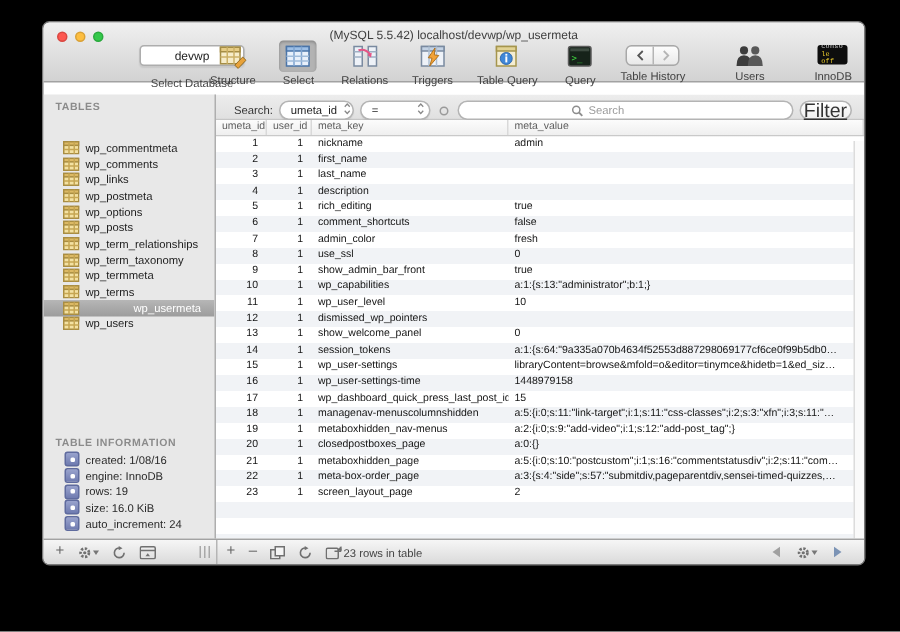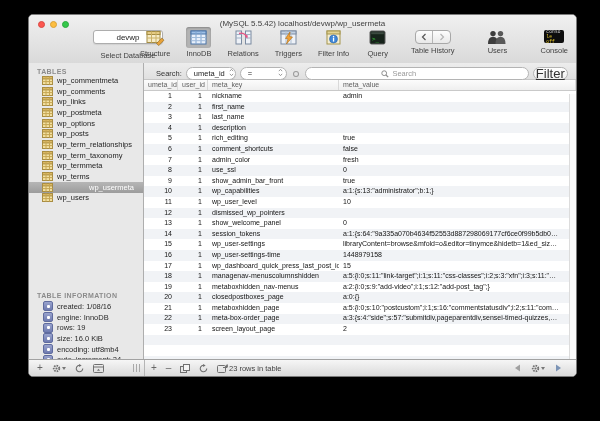--- a/index.html
+++ b/index.html
@@ -7,21 +7,21 @@
     width:600px;height:421px;position:relative;background:#000;
     font-family:"Liberation Sans",sans-serif;overflow:hidden;
     -webkit-font-smoothing:antialiased;
   }
   #window{
     position:absolute;left:28px;top:14px;width:549px;height:363px;
     border-radius:5px;background:#fff;overflow:hidden;box-sizing:border-box;
     border:1px solid #7a7a7a;box-shadow:0 12px 28px rgba(0,0,0,.65);
   }
   
-  .chrome{position:absolute;top:0;left:0;right:0;height:65px;
+  .chrome{position:absolute;top:0;left:0;right:0;height:40px;
     background:linear-gradient(#f0f0f0,#d2d2d2);border-bottom:1px solid #a2a2a2;box-sizing:border-box;padding-left:20px;}
   .traffic{position:absolute;top:6px;left:9px;display:flex;gap:5px;}
   .dot{width:7px;height:7px;border-radius:50%;box-sizing:border-box;}
   .dot.red{background:#fd5750;border:0.5px solid #d94842;}
   .dot.yellow{background:#fdbe40;border:0.5px solid #d9a136;}
   .dot.green{background:#34c84a;border:0.5px solid #2aa93d;}
   .title{position:absolute;top:4px;left:60px;right:60px;text-align:center;
     font-size:8px;color:#3e3e3e;white-space:nowrap;}
   .db-select{position:absolute;left:64px;top:15px;width:70px;height:14px;
     background:#fff;border:1px solid #adadad;border-radius:3px;box-sizing:border-box;
@@ -47,21 +47,21 @@
     display:flex;flex-direction:column;justify-content:center;padding:1px 2px;box-sizing:border-box;}
   .console-icon span{font-size:4.5px;line-height:5px;letter-spacing:.2px;display:block;
     font-family:"Liberation Mono",monospace;}
   .ci-l1{color:#d8d8d8;}
   .ci-l2{color:#f2d22e;}
   
   .sidebar{position:absolute;left:0;top:48px;bottom:17px;width:115px;background:#e8e8e8;
     border-right:1px solid #aeaeae;box-sizing:border-box;overflow:hidden;}
   .side-header{margin-top:5px;padding-left:8px;font-size:7px;font-weight:bold;
     color:#8b8b8b;letter-spacing:.4px;}
-  .side-list{margin-top:0;}
+  .side-list{margin-top:18px;}
   .side-item{height:10.7px;display:flex;align-items:center;padding-left:13px;gap:4px;
     font-size:7.5px;color:#1d1d1d;white-space:nowrap;}
   .side-item.selected{background:linear-gradient(#b6b6b6,#9c9c9c);color:#fff;gap:36px;}
   .tinfo{position:absolute;top:224px;left:0;right:0;}
   .info-item{height:10.7px;display:flex;align-items:center;padding-left:14px;gap:4px;
     font-size:7.5px;color:#2a2a2a;white-space:nowrap;}
   .bullet{width:8px;height:8px;border-radius:2px;background:linear-gradient(#99a3cd,#6f7bb0);
     border:0.5px solid #5f6b9e;display:inline-flex;align-items:center;justify-content:center;flex:none;}
   .bullet i{width:3px;height:3px;border-radius:1px;background:#fff;display:block;}
   
@@ -161,21 +161,21 @@
         <span class="iconbox">
           <svg width="17" height="15" viewBox="0 0 17 15">
               <rect x="1" y="1" width="15" height="13" fill="#e8f0fb" stroke="#4a74a8" stroke-width="1"></rect>
               <rect x="1" y="1" width="15" height="3" fill="#9dbfe6" stroke="#4a74a8" stroke-width="1"></rect>
               <line x1="6" y1="1" x2="6" y2="14" stroke="#7fa4d0"></line>
               <line x1="11" y1="1" x2="11" y2="14" stroke="#7fa4d0"></line>
               <line x1="1" y1="7.5" x2="16" y2="7.5" stroke="#9fbbda"></line>
               <line x1="1" y1="10.7" x2="16" y2="10.7" stroke="#9fbbda"></line>
             </svg>
         </span>
-        <span class="tool-label">InnoDB</span>
+        <span class="tool-label">Select</span>
       </div>
       <div class="tbtn">
         <span class="iconbox">
           <svg width="17" height="15" viewBox="0 0 17 15">
               <rect x="1" y="1" width="5.5" height="13" fill="#eef2f8" stroke="#7a8aa0" stroke-width="1"></rect>
               <rect x="10.5" y="1" width="5.5" height="13" fill="#eef2f8" stroke="#7a8aa0" stroke-width="1"></rect>
               <line x1="1" y1="4.5" x2="6.5" y2="4.5" stroke="#9fb0c4"></line>
               <line x1="10.5" y1="4.5" x2="16" y2="4.5" stroke="#9fb0c4"></line>
               <line x1="1" y1="8" x2="6.5" y2="8" stroke="#9fb0c4"></line>
               <line x1="10.5" y1="8" x2="16" y2="8" stroke="#9fb0c4"></line>
@@ -200,21 +200,21 @@
       <div class="tbtn">
         <span class="iconbox">
           <svg width="16" height="15" viewBox="0 0 16 15">
               <rect x="1" y="1" width="13" height="13" fill="#f4edd2" stroke="#a5954d" stroke-width="1"></rect>
               <rect x="1" y="1" width="13" height="3" fill="#e2d394" stroke="#a5954d" stroke-width="1"></rect>
               <circle cx="7.5" cy="9" r="4" fill="#3f87d8" stroke="#2a62a8" stroke-width="0.6"></circle>
               <rect x="6.9" y="7.6" width="1.3" height="4" fill="#fff"></rect>
               <rect x="6.9" y="5.9" width="1.3" height="1.2" fill="#fff"></rect>
             </svg>
         </span>
-        <span class="tool-label">Filter Info</span>
+        <span class="tool-label">Table Query</span>
       </div>
       <div class="tbtn">
         <span class="iconbox">
           <svg width="17" height="15" viewBox="0 0 17 15">
               <rect x="1" y="1" width="15" height="13" rx="1.5" fill="#16231a" stroke="#5a5a5a" stroke-width="1"></rect>
               <rect x="2.2" y="2.2" width="12.6" height="2" fill="#3c4a40"></rect>
               <text x="3" y="10.5" font-size="6" fill="#3ed43e" font-family="monospace">&gt;_</text>
             </svg>
         </span>
         <span class="tool-label">Query</span>
@@ -254,21 +254,21 @@
         </span>
         <span class="tool-label">Users</span>
       </div>
       <div class="rtool">
         <span class="iconbox">
           <span class="console-icon">
               <span class="ci-l1">conso</span>
               <span class="ci-l2">le off</span>
             </span>
         </span>
-        <span class="tool-label">Console</span>
+        <span class="tool-label">InnoDB</span>
       </div>
     </div>
   </div>
 
   <div class="sidebar">
     <div class="side-header">TABLES</div>
     <div class="side-list">
 
         <div class="side-item">
           <span style="display:inline-flex;flex:none;">
@@ -452,26 +452,20 @@
             <span>rows: 19</span>
           </div>
 
           <div class="info-item">
             <span class="bullet">
               <i></i>
             </span>
             <span>size: 16.0 KiB</span>
           </div>
 
-          <div class="info-item">
-            <span class="bullet">
-              <i></i>
-            </span>
-            <span>encoding: utf8mb4</span>
-          </div>
 
           <div class="info-item">
             <span class="bullet">
               <i></i>
             </span>
             <span>auto_increment: 24</span>
           </div>
         </div>
     </div>
   </div>

